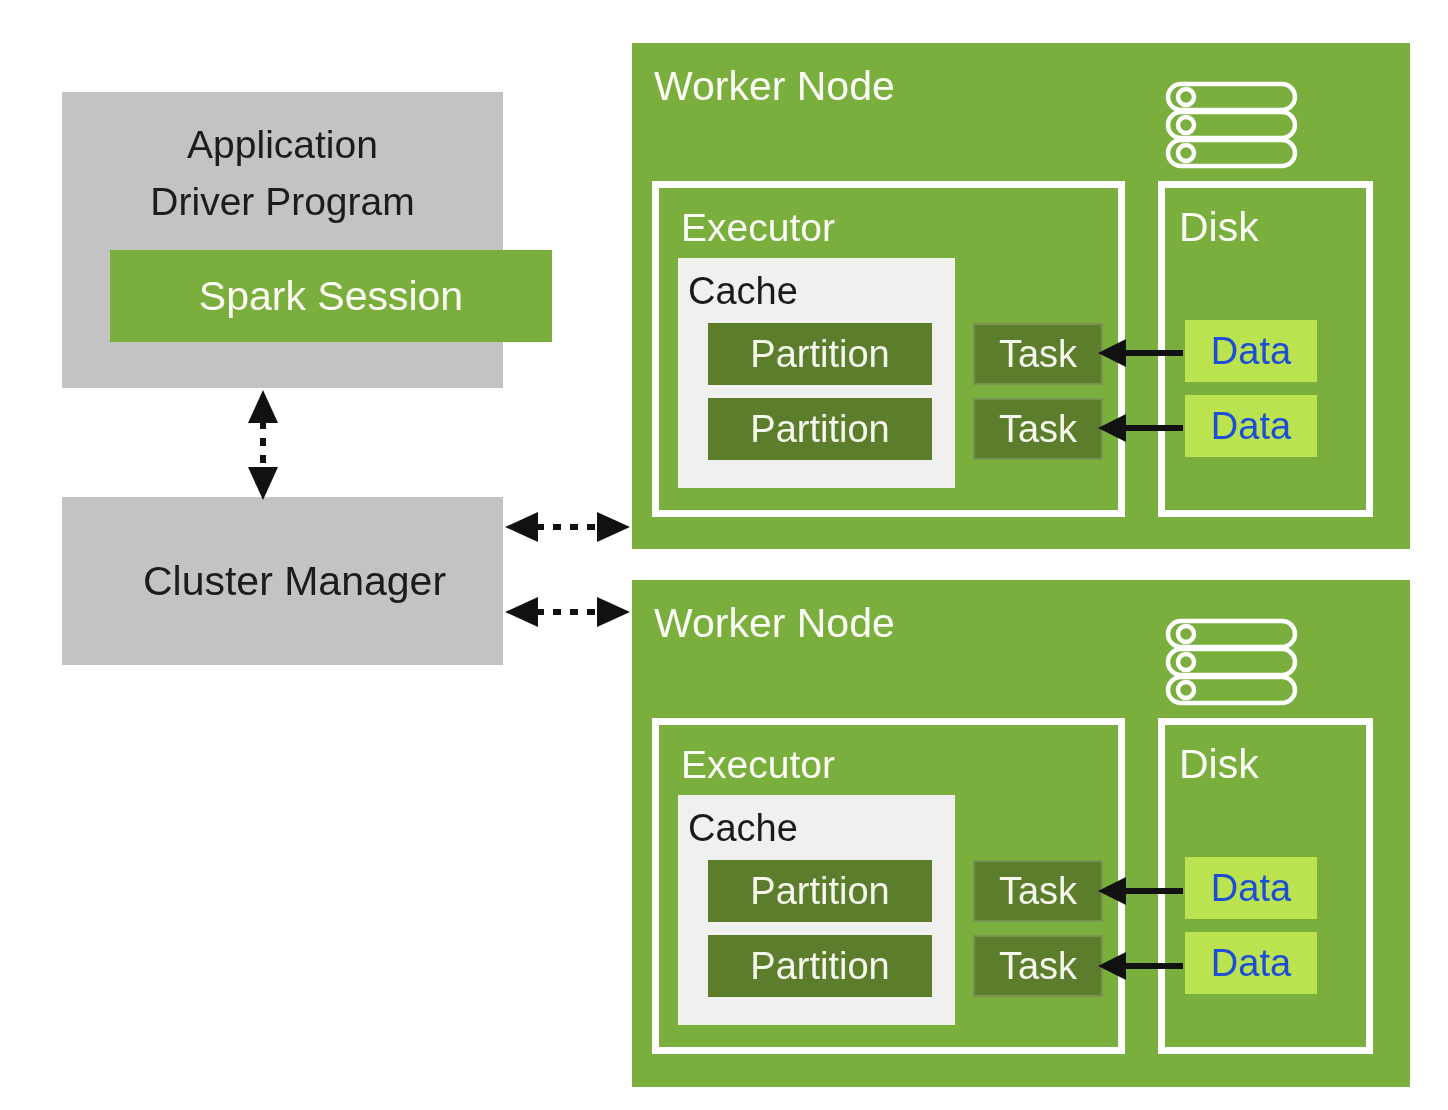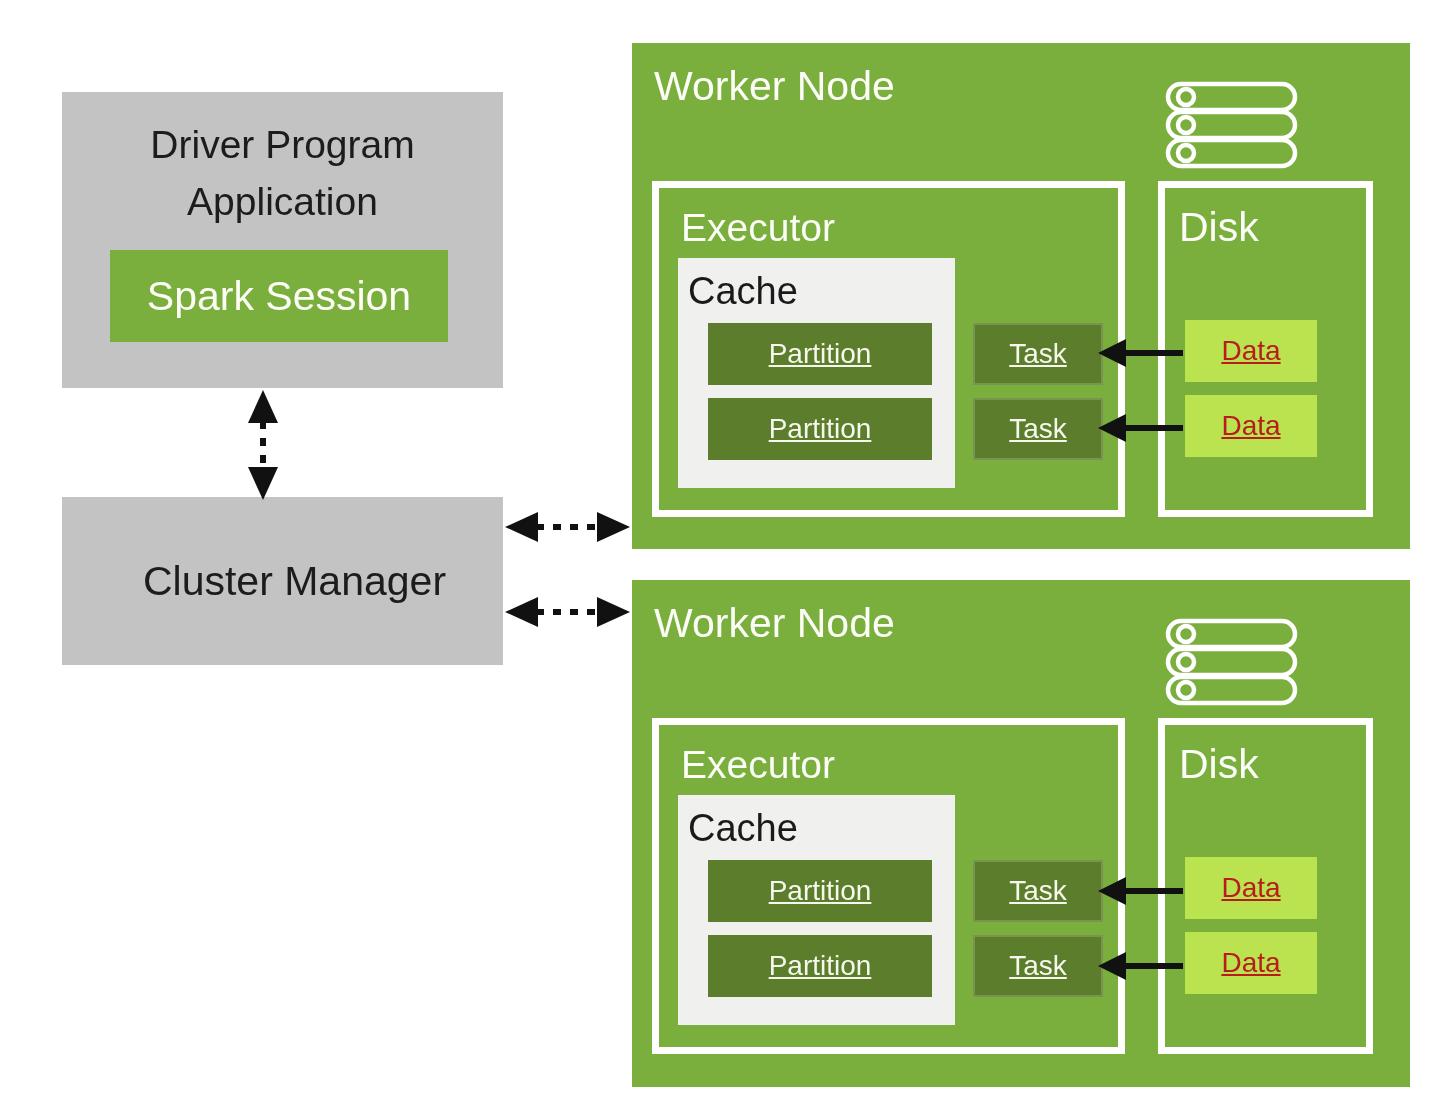--- a/index.html
+++ b/index.html
@@ -31,42 +31,42 @@
     display:flex;align-items:center;justify-content:center;font-size:41px;color:var(--ink);
   }
   .worker{background:var(--green_main);color:#ffffff;padding-left:44px;}
   .worker-title{position:absolute;left:22px;top:20px;font-size:41px;color:#fbfdf6;}
   .white-frame{border:7px solid #ffffff;background:transparent;}
   .frame-label{position:absolute;font-size:39px;color:#fbfdf6;}
   .cache-box{background:var(--cache_bg);color:var(--ink);}
   .cache-label{position:absolute;left:10px;top:12px;font-size:38px;color:#1a1a1a;}
   .chip{
     display:flex;align-items:center;justify-content:center;
-    font-size:28px;box-sizing:border-box;text-decoration:underline;
+    font-size:38px;box-sizing:border-box;
   }
   .chip-dark{background:var(--green_dark);color:#f6f8ee;}
   .chip-task{border:2px solid rgba(255,255,255,0.18);}
-  .chip-data{background:var(--green_data);color:#b91c1c;text-align:right;}
+  .chip-data{background:var(--green_data);color:#1d4ed8;text-align:right;}
   svg.layer{position:absolute;left:0;top:0;pointer-events:none;}
   .dash-line{stroke:var(--arrow);stroke-width:6;stroke-dasharray:8 9;fill:none;}
   .solid-line{stroke:var(--arrow);stroke-width:6;fill:none;}
   .head{fill:var(--arrow);stroke:none;}
   .dbicon-stroke{fill:none;stroke:#ffffff;stroke-width:4.5;}
 </style>
 </head>
 <body>
 
 <div class="canvas">
 
   <div class="abs gray-box" style="left:62px;top:92px;width:441px;height:296px;">
     <div class="driver-title">
+      <div>Application</div>
       <div>Driver Program</div>
-      <div>Application</div>
     </div>
-    <div class="abs session-box" style="left:48px;top:158px;width:338px;height:92px;align-items:center;">
+    <div class="abs session-box" style="left:48px;top:158px;width:442px;height:92px;align-items:center;">
       <span>Spark Session</span>
     </div>
   </div>
 
   <div class="abs gray-box" style="left:62px;top:497px;width:441px;height:168px;">
     <div class="cluster-label">Cluster Manager</div>
   </div>
 
   <div class="abs worker" style="left:632px;top:43px;width:778px;height:506px;">
     <div class="worker-title">Worker Node</div>

